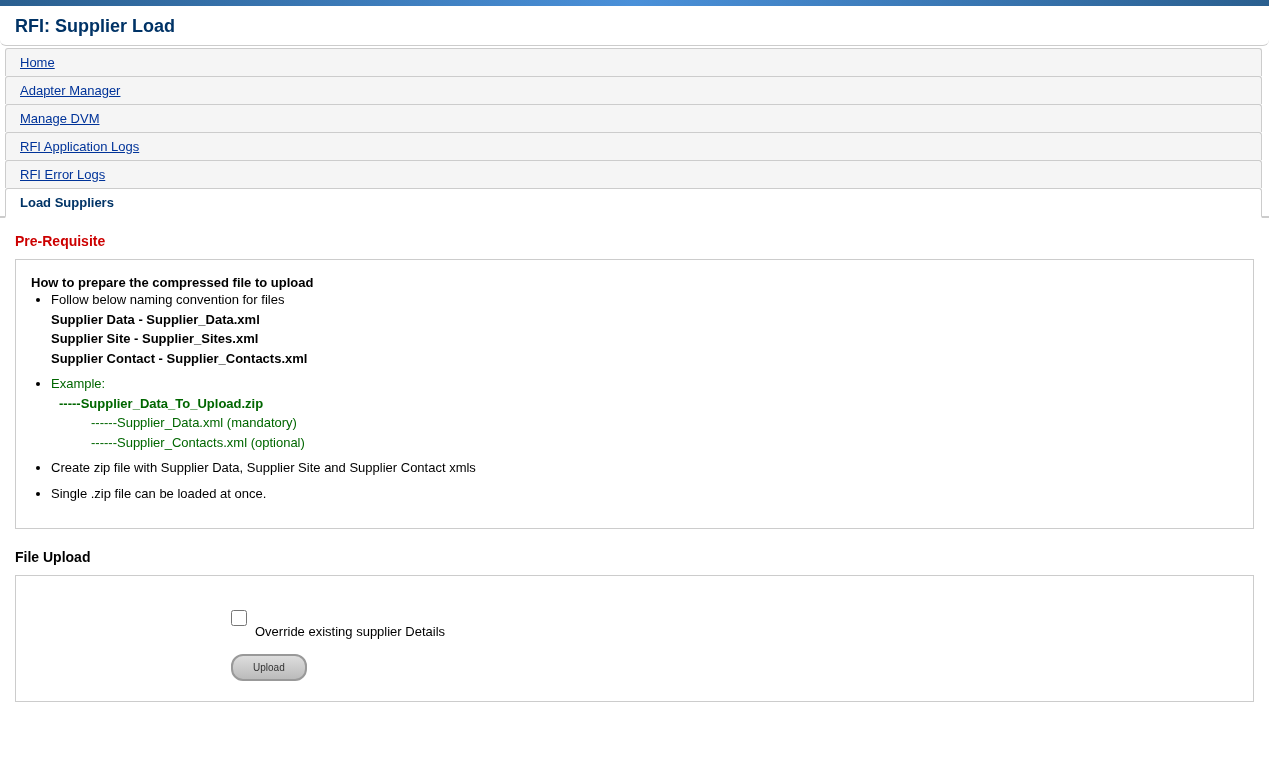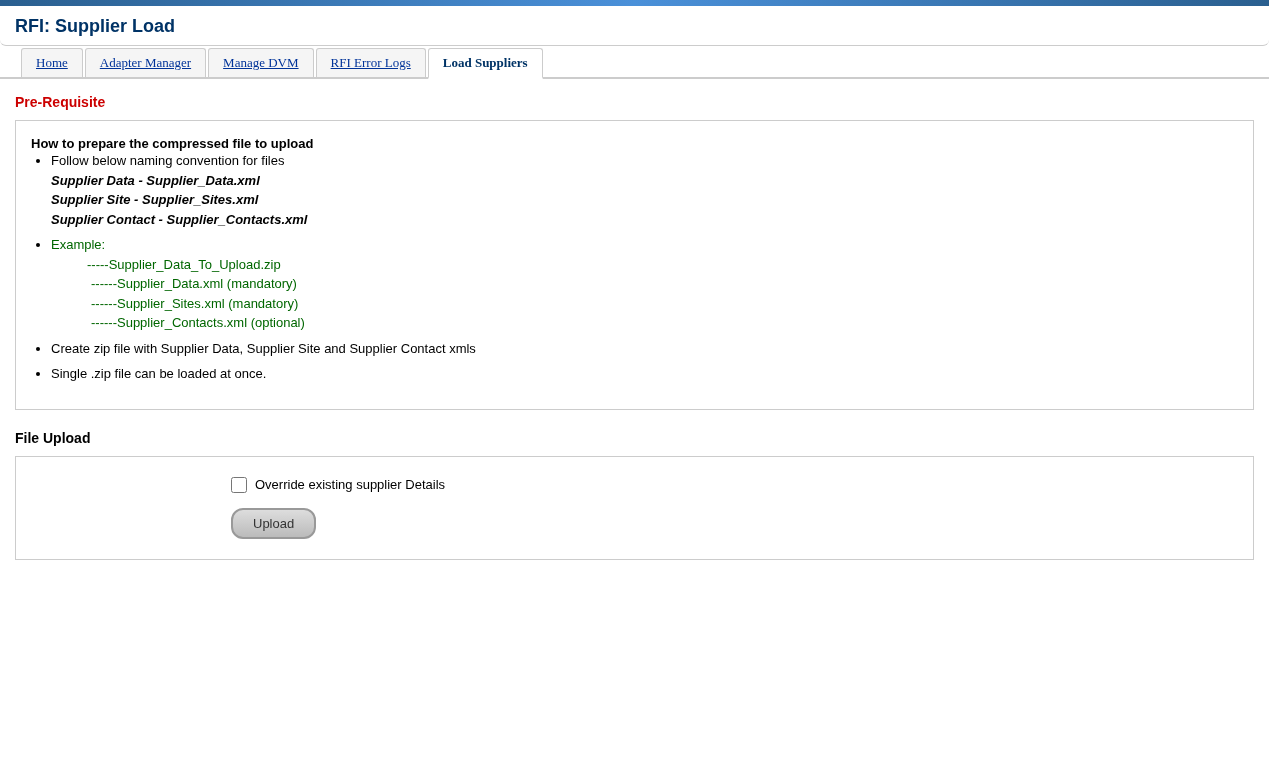--- a/index.html
+++ b/index.html
@@ -16,46 +16,44 @@
     .page-title {
       padding: 10px 15px 8px 15px;
       font-size: 18px;
       font-weight: bold;
       color: #003366;
       border-bottom: 1px solid #ccc;
       border-radius: 6px;
     }
     .nav-tabs {
       display: flex;
-      flex-direction: row;
+      flex-direction: column;
       border-bottom: 2px solid #ccc;
-      padding: 0 21px;
+      padding: 0 5px;
       margin-top: 2px;
-      font-family: Liberation Serif, serif;
     }
     .nav-tab {
       padding: 6px 14px;
       cursor: pointer;
       border: 1px solid #ccc;
       border-bottom: none;
       background: #f5f5f5;
       margin-right: 2px;
       font-size: 13px;
       color: #003399;
       text-decoration: underline;
       border-radius: 3px 3px 0 0;
     }
     .nav-tab.active {
       background: #fff;
       font-weight: bold;
       color: #003366;
       text-decoration: none;
       border-bottom: 2px solid #fff;
       margin-bottom: -2px;
-      text-align: center;
     }
     .content {
       padding: 15px 15px;
     }
     .section-title {
       font-size: 14px;
       font-weight: bold;
       color: #cc0000;
       margin-bottom: 10px;
     }
@@ -72,29 +70,29 @@
       margin-left: 20px;
       margin-bottom: 10px;
     }
     .info-box ul li {
       margin-bottom: 6px;
       line-height: 1.5;
     }
     .info-box .bold-line {
       font-weight: bold;
       display: block;
-      font-style: italic;
     }
     .green-text {
       color: #006600;
     }
     .indent1 {
-      margin-left: 36px;
+      margin-left: 8px;
       display: block;
       color: #006600;
+      font-weight: bold;
     }
     .indent2 {
       margin-left: 40px;
       display: block;
       color: #006600;
     }
     .file-upload-title {
       font-weight: bold;
       font-size: 14px;
       margin-bottom: 10px;
@@ -141,67 +139,68 @@
       margin-left: 200px;
     }
     .override-checkbox {
       width: 16px;
       height: 16px;
       margin-right: 8px;
       border: 1px solid #666;
     }
     .override-label {
       font-size: 13px;
+      margin-top: 28px;
     }
     .upload-btn-row {
       margin-left: 200px;
     }
     .upload-btn {
       background: linear-gradient(to bottom, #ddd, #bbb);
       border: 2px solid #999;
       padding: 6px 20px;
       cursor: pointer;
-      font-size: 13px;
+      font-size: 10px;
       border-radius: 12px;
       color: #333;
       font-weight: normal;
     }
   </style>
 </head>
 <body>
 
 <div class="top-bar"></div>
 
 <div class="page-title">RFI: Supplier Load</div>
 
 <nav class="nav-tabs">
   <div class="nav-tab">Home</div>
   <div class="nav-tab">Adapter Manager</div>
   <div class="nav-tab">Manage DVM</div>
+  <div class="nav-tab">RFI Application Logs</div>
   <div class="nav-tab">RFI Error Logs</div>
   <div class="nav-tab active">Load Suppliers</div>
 </nav>
 
 <div class="content">
   <div>
     <div class="section-title">Pre-Requisite</div>
     <div class="info-box">
       <div class="how-to">How to prepare the compressed file to upload</div>
       <ul>
         <li>
           <span>Follow below naming convention for files</span><br>
           <span class="bold-line">Supplier Data - Supplier_Data.xml</span>
           <span class="bold-line">Supplier Site - Supplier_Sites.xml</span>
           <span class="bold-line">Supplier Contact - Supplier_Contacts.xml</span>
         </li>
         <li>
           <span class="green-text">Example:</span>
           <span class="indent1">-----Supplier_Data_To_Upload.zip</span>
           <span class="indent2">------Supplier_Data.xml (mandatory)</span>
-          <span class="indent2">------Supplier_Sites.xml (mandatory)</span>
           <span class="indent2">------Supplier_Contacts.xml (optional)</span>
         </li>
         <li>Create zip file with Supplier Data, Supplier Site and Supplier Contact xmls</li>
         <li>Single .zip file can be loaded at once.</li>
       </ul>
     </div>
   </div>
 
   <div>
     <div class="file-upload-title">File Upload</div>

